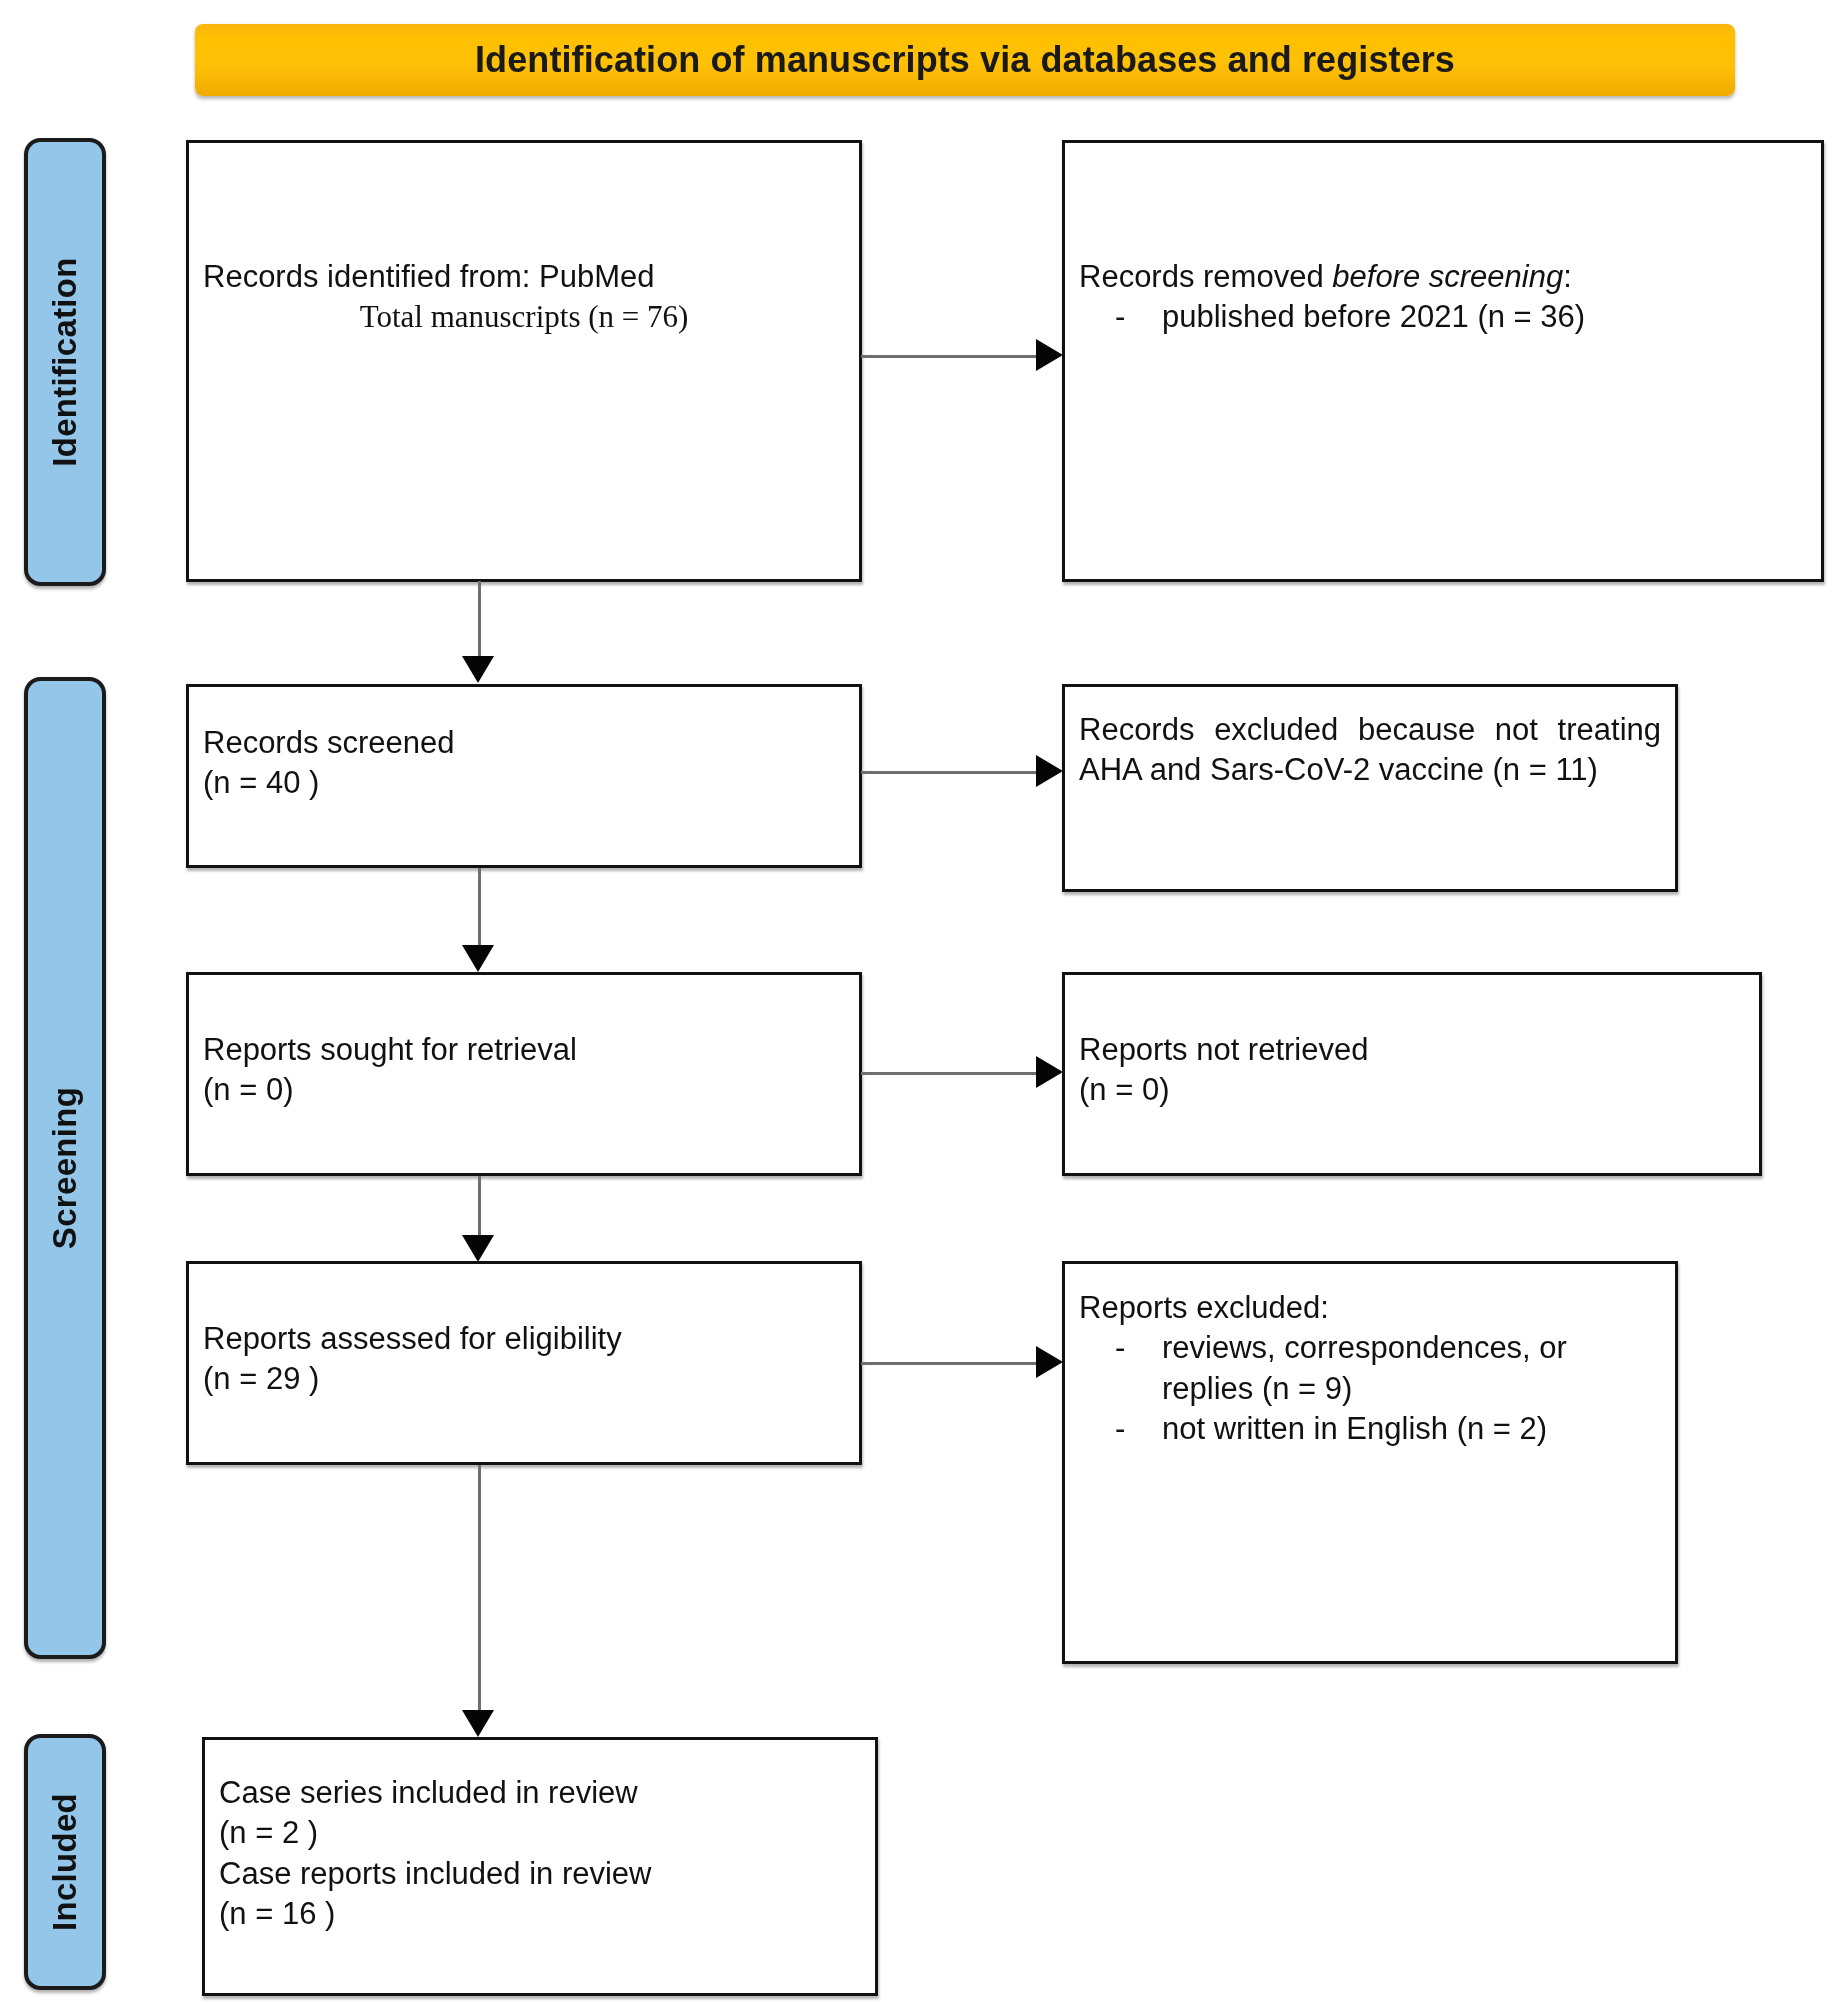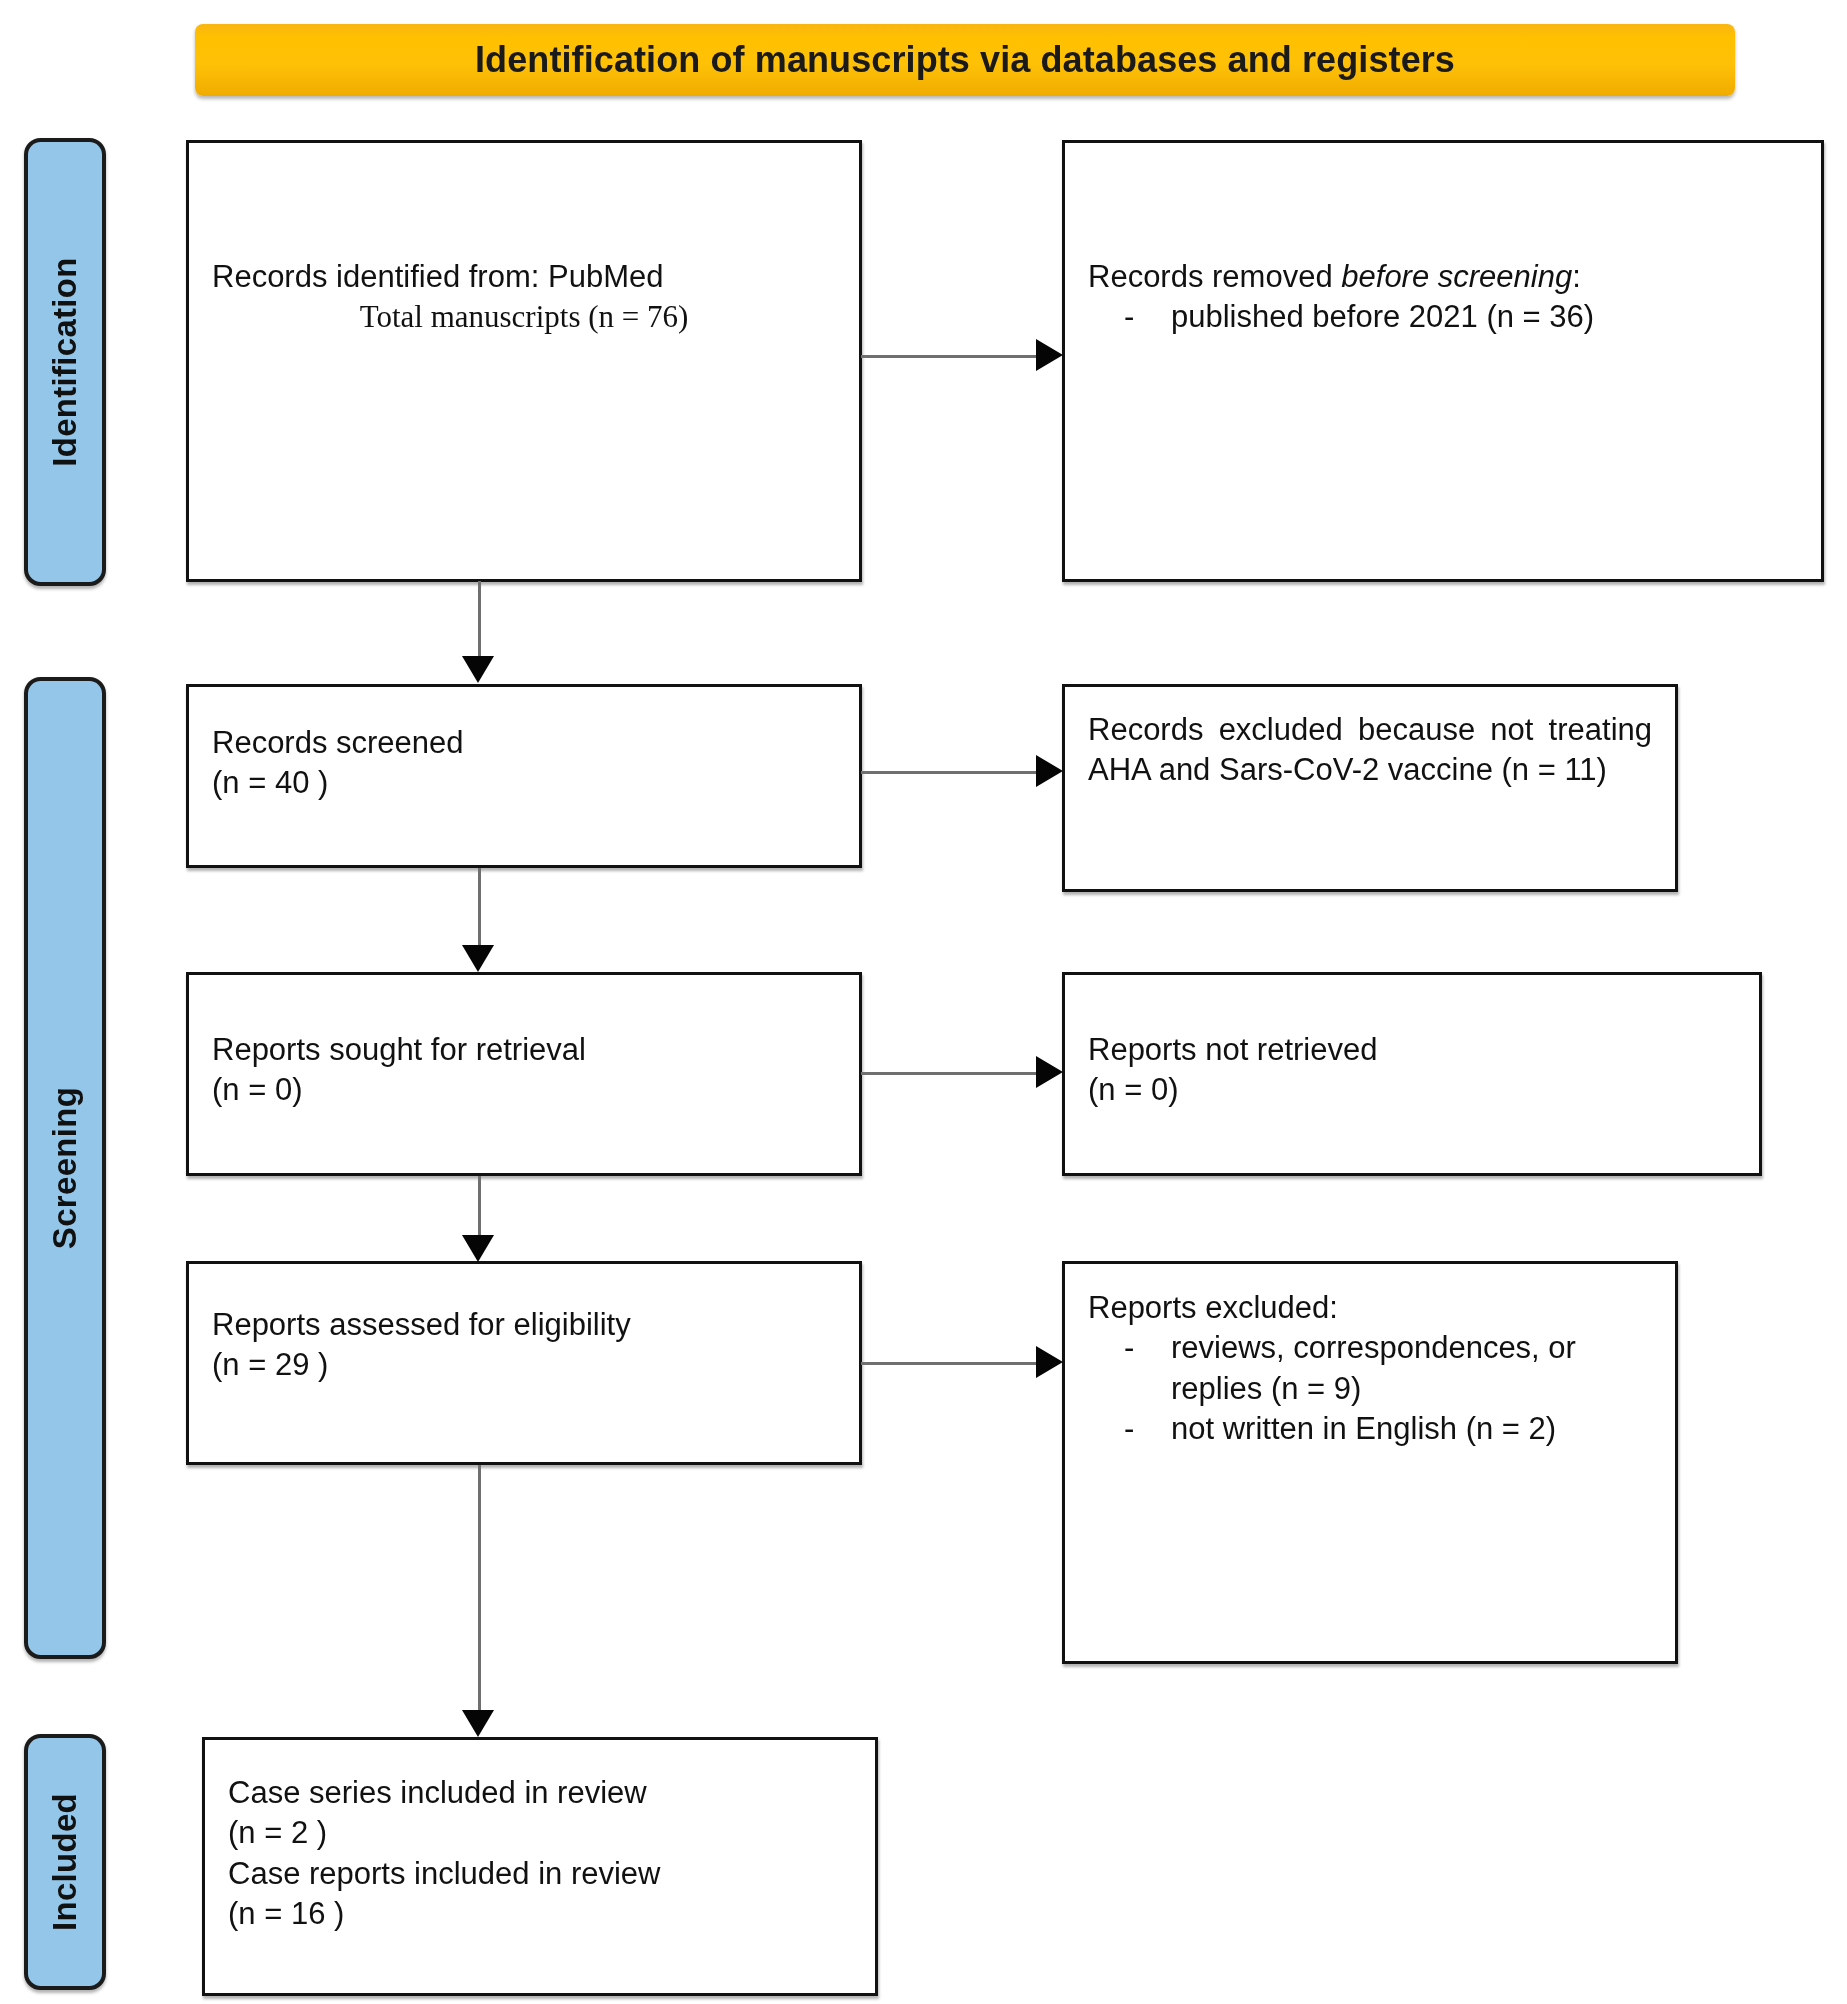--- a/index.html
+++ b/index.html
@@ -78,21 +78,21 @@
     position: absolute;
     background: #ffffff;
     border: 3.8px solid #111111;
     box-sizing: border-box;
     box-shadow: 1.3px 3.2px 2.6px rgba(0,0,0,0.30);
     overflow: hidden;
   }
   .box-inner {
     position: absolute;
     left: 0; right: 0;
-    padding: 0 23px;
+    padding: 0 14px;
     box-sizing: border-box;
   }
   .box-line {
     font-size: 31px;
     line-height: 1.30;
     color: #111111;
     white-space: pre;
   }
   .box-line.wrap { white-space: normal; }
   .box-line.justify { text-align: justify; text-align-last: left; }
@@ -128,21 +128,21 @@
   #box-not-retrieved   { left: 1062px; top: 972px; width: 700px;  height: 204px; }
   #box-excluded-report { left: 1062px; top: 1261px; width: 616px;  height: 403px; }
 
   
   #box-identified      .box-inner { top: 114px; }
   #box-removed         .box-inner { top: 114px; }
   #box-screened        .box-inner { top: 36px; }
   #box-excluded-screen .box-inner { top: 23px; }
   #box-sought          .box-inner { top: 55px; }
   #box-not-retrieved   .box-inner { top: 55px; }
-  #box-assessed        .box-inner { top: 41px; }
+  #box-assessed        .box-inner { top: 55px; }
   #box-excluded-report .box-inner { top: 24px; }
   #box-included        .box-inner { top: 33px; }
 
   
   .arrow-v, .arrow-h { position: absolute; }
   .arrow-v .shaft {
     position: absolute;
     left: 50%;
     top: 0;
     width: 3.2px;

